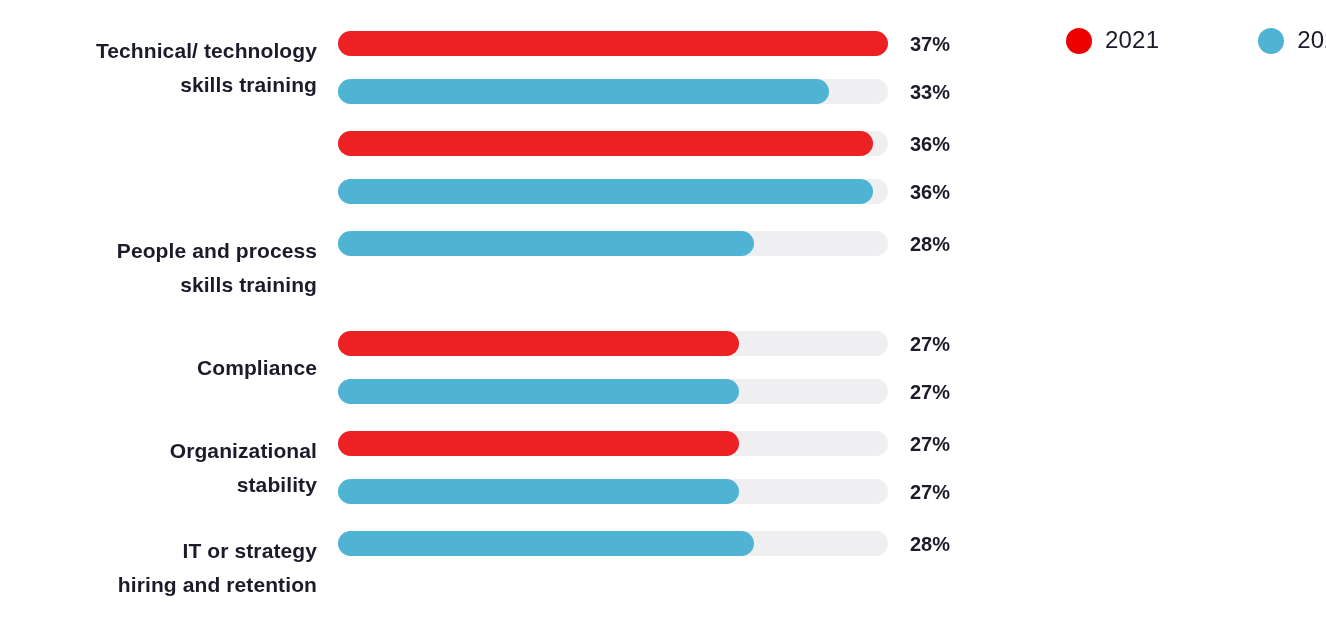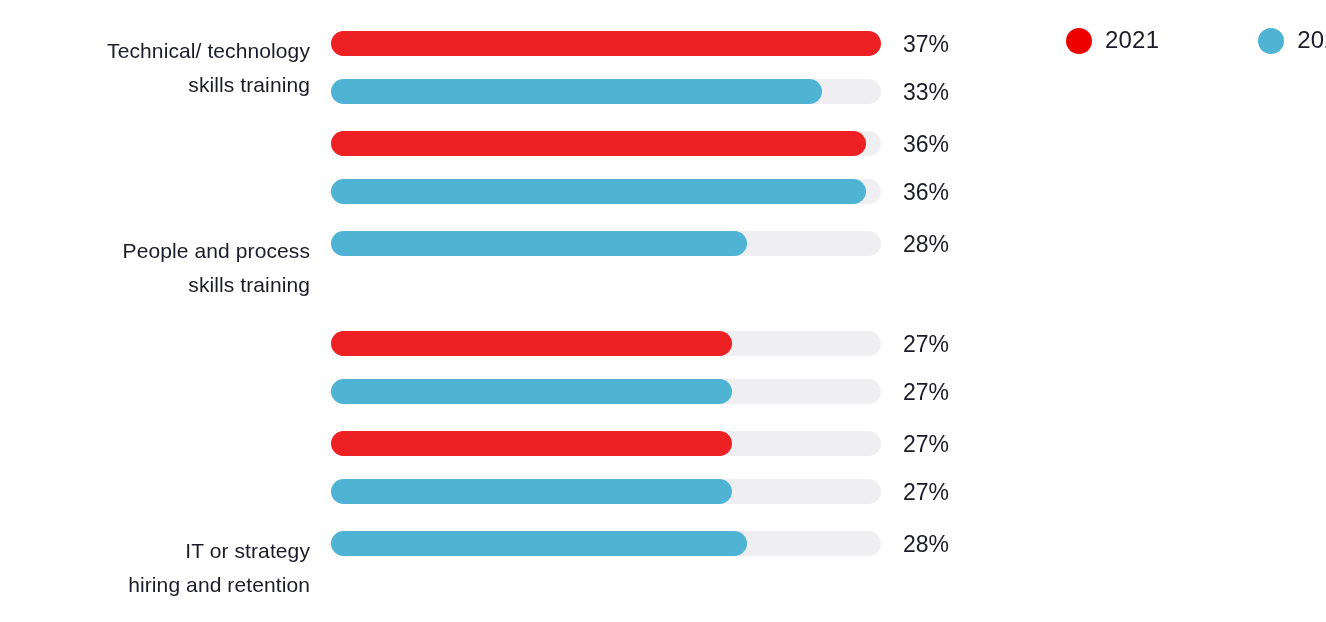--- a/index.html
+++ b/index.html
@@ -48,23 +48,24 @@
     margin-left: 13px;
     font-size: 24px;
     color: #1b1b29;
     letter-spacing: 0.2px;
     white-space: nowrap;
   }
 
   
   .rows {
     position: absolute;
-    left: 0;
+    left: 7px;
     top: 18px;
     width: 1099px;
+    font-weight: bold;
   }
   .row {
     position: relative;
     height: 100px;
   }
 
   .row-label {
     position: absolute;
     left: 0;
     width: 310px;
@@ -110,21 +111,21 @@
     border-radius: 13px;
   }
   .fill.series-2021 { background: #ed2024; }
   .fill.series-2020 { background: #4fb3d4; }
 
   .value {
     position: absolute;
     left: 572px;
     top: 50%;
     transform: translateY(-50%);
-    font-size: 23px;
+    font-size: 20px;
     color: #1b1b29;
     white-space: nowrap;
   }
 </style>
 </head>
 <body>
 
 <div id="chart-root">
 
   <div class="legend" id="legend">
@@ -174,34 +175,37 @@
 skills training</div>
         <div class="bars">
           <div class="bar-line">
             <div class="track"></div>
             <div class="fill series-2020" style="width: 75.6757%;"></div>
             <div class="value">28%</div>
           </div>
         </div>
       </div>
       <div class="row">
+        <div class="row-label">Compliance</div>
         <div class="bars">
           <div class="bar-line">
             <div class="track"></div>
             <div class="fill series-2021" style="width: 72.973%;"></div>
             <div class="value">27%</div>
           </div>
           <div class="bar-line">
             <div class="track"></div>
             <div class="fill series-2020" style="width: 72.973%;"></div>
             <div class="value">27%</div>
           </div>
         </div>
       </div>
       <div class="row">
+        <div class="row-label">Organizational
+stability</div>
         <div class="bars">
           <div class="bar-line">
             <div class="track"></div>
             <div class="fill series-2021" style="width: 72.973%;"></div>
             <div class="value">27%</div>
           </div>
           <div class="bar-line">
             <div class="track"></div>
             <div class="fill series-2020" style="width: 72.973%;"></div>
             <div class="value">27%</div>

